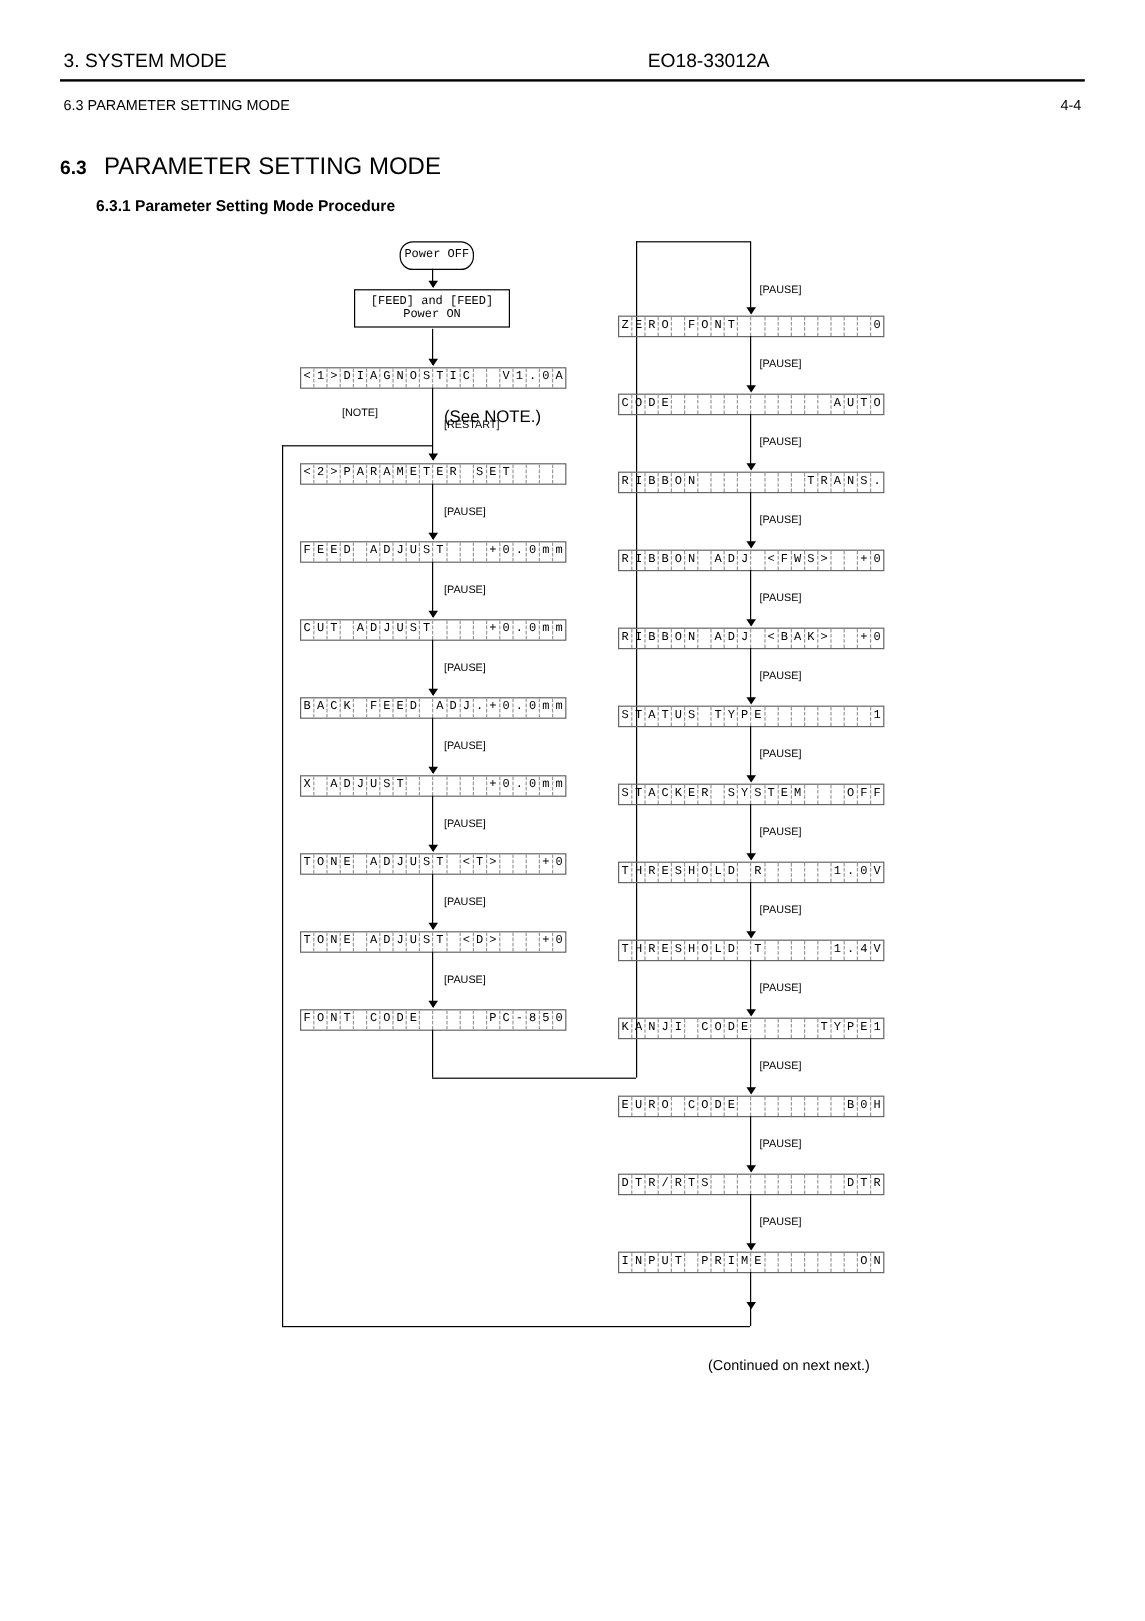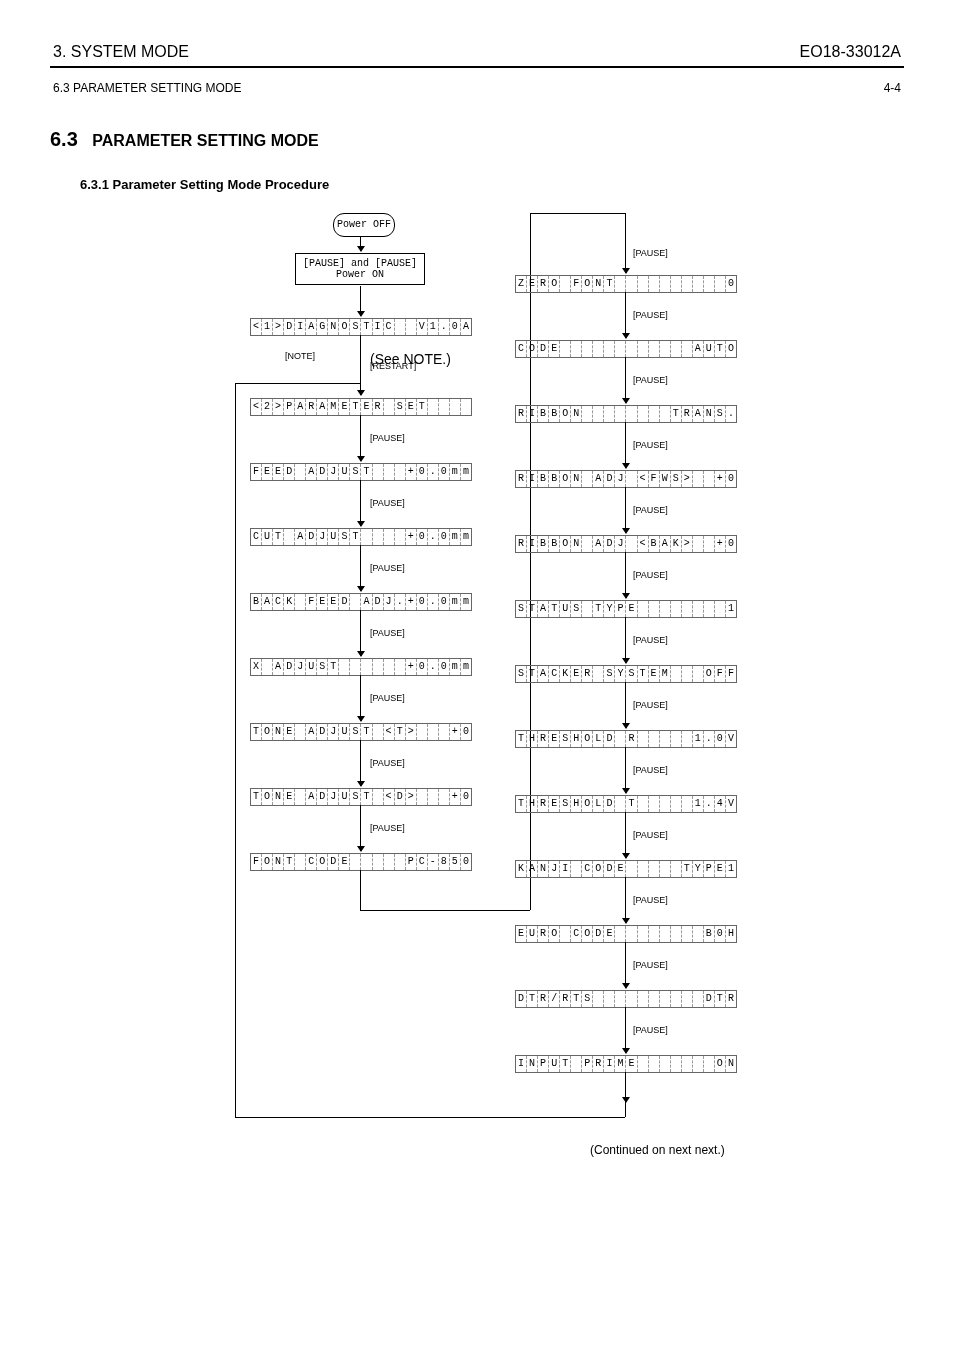--- a/index.html
+++ b/index.html
@@ -85,49 +85,49 @@
   }
 </style>
 </head>
 <body>
 
 <div class="header">
   <table style="width:100%">
       <tbody>
         <tr>
     <td>3. SYSTEM MODE</td>
-    <td style="text-align:right">EO18-33012A</td>
+    <td style="">EO18-33012A</td>
   </tr>
       </tbody>
     </table>
 </div>
 <table style="width:100%; font-size:12px;">
     <tbody>
       <tr>
   <td>6.3 PARAMETER SETTING MODE</td>
   <td style="text-align:right">4-4</td>
 </tr>
     </tbody>
   </table>
 
 <div style="margin-top:30px; margin-bottom:5px;">
-  <span style="font-size:20px; font-weight:bold;">6.3</span>
-  <span style="font-size:16px; font-weight:bold; margin-left:10px;">PARAMETER SETTING MODE</span>
+  <span style="font-size:16px; font-weight:bold;">6.3</span>
+  <span style="font-size:20px; font-weight:normal; margin-left:10px;">PARAMETER SETTING MODE</span>
 </div>
-<div style="margin-top:24px; margin-bottom:20px; margin-left:30px;">
+<div style="margin-top:12px; margin-bottom:20px; margin-left:30px;">
   <span style="font-size:13px; font-weight:bold;">6.3.1 Parameter Setting Mode Procedure</span>
 </div>
 
 <div class="flowchart">
 
   <div class="start-oval" style="left:133px; top:0;">Power OFF</div>
   <div class="arrow-line arrow-down" style="left:160px; top:23px; width:1px; height:15px;"></div>
 
   <div class="box" style="left:95px; top:40px;">
-    <div>[PAUSE] and [PAUSE]</div>
+    <div>[FEED] and [FEED]</div>
     <div>Power ON</div>
   </div>
   <div class="arrow-line arrow-down" style="left:160px; top:73px; width:1px; height:30px;"></div>
 
   <div class="lcd" style="left:50px; top:105px;">
       <span>&lt;</span>
       <span>1</span>
       <span>&gt;</span>
       <span>D</span>
       <span>I</span>

